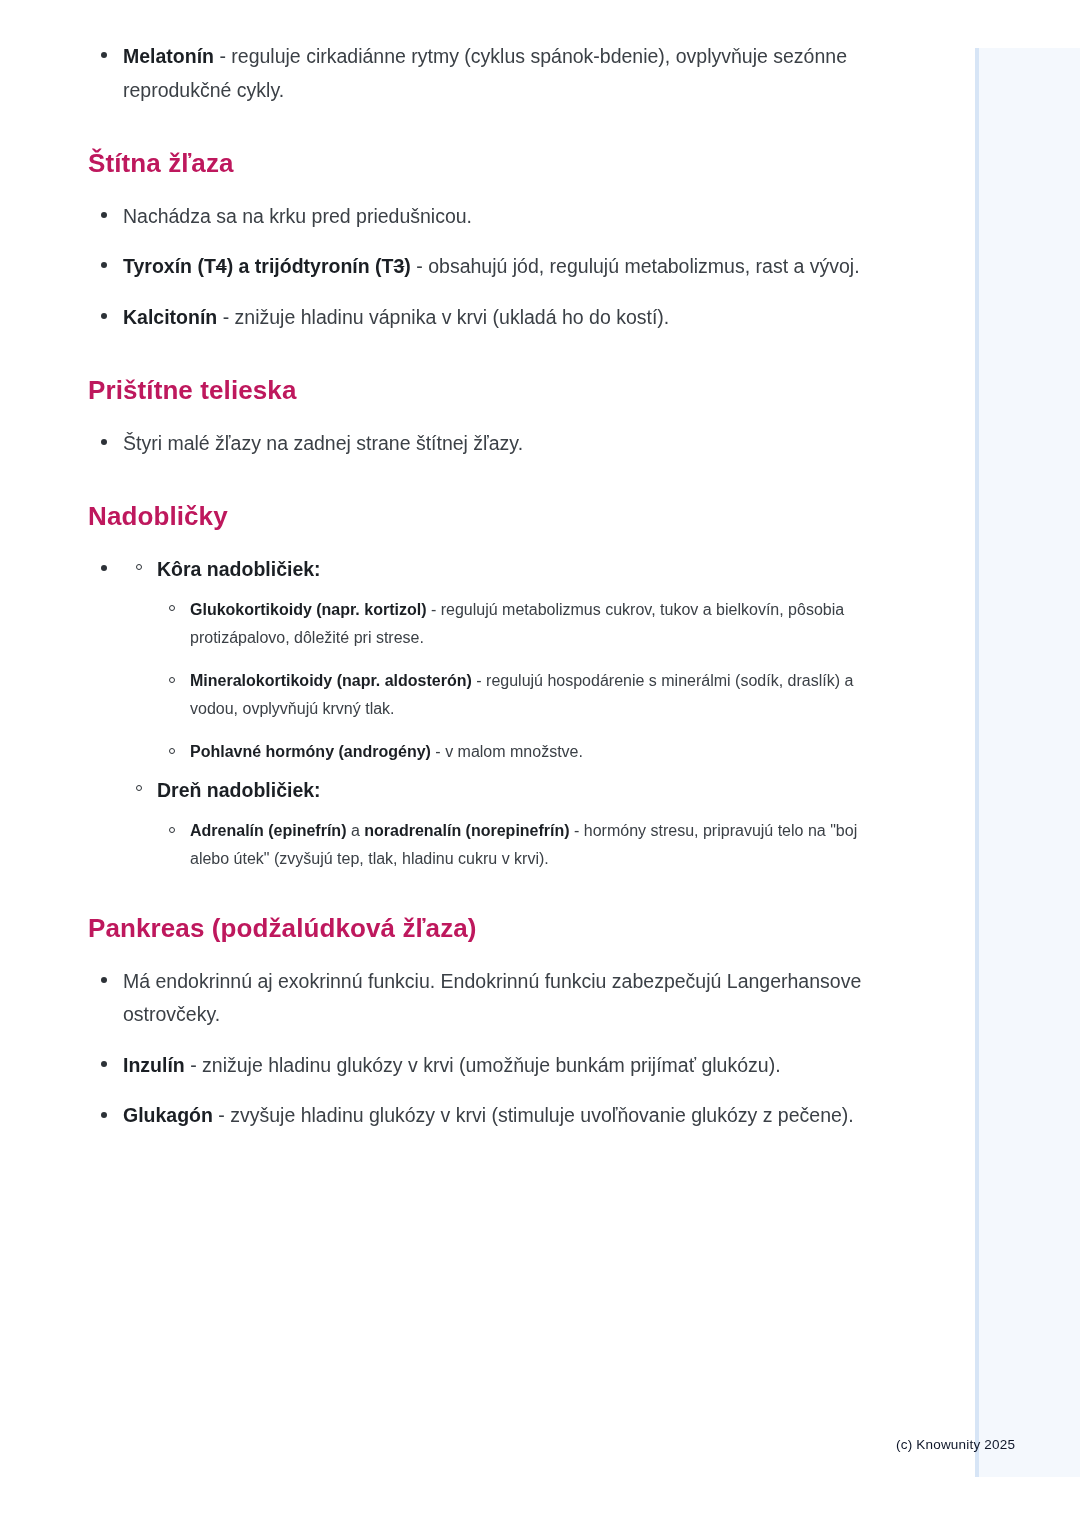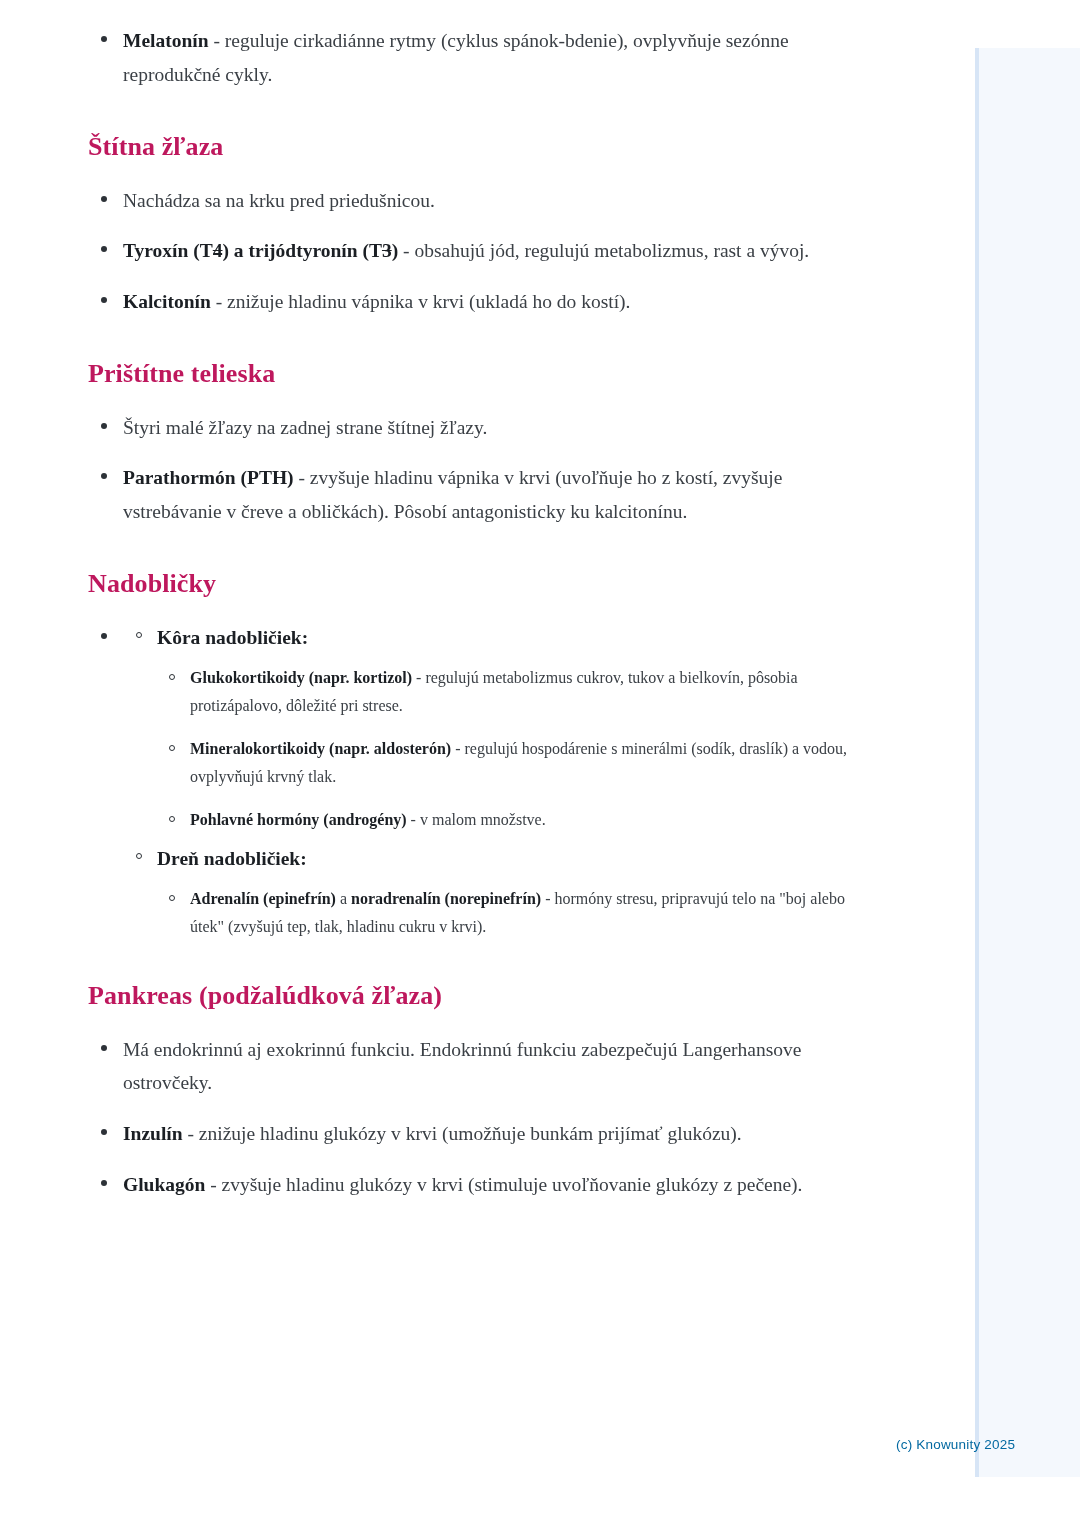--- a/index.html
+++ b/index.html
@@ -26,23 +26,22 @@
     height: 1429px;
     background: #f4f8fd;
     border-left: 4px solid #d7e5f6;
     box-sizing: border-box;
   }
 
   
   #content {
     position: absolute;
     left: 88px;
-    top: 24px;
+    top: 40px;
     width: 775px;
-    font-family: Liberation Serif, serif;
   }
 
   h2.section-heading {
     font-size: 26px;
     font-weight: 700;
     color: #be185d;
     margin: 0;
     padding: 0;
     line-height: 1.25;
     letter-spacing: 0.1px;
@@ -135,21 +134,21 @@
 
   
   li.item.group-gap { margin-top: 22px; }
   li.item.tight { margin-bottom: 10px; }
 
   #watermark {
     position: absolute;
     left: 896px;
     top: 1437px;
     font-size: 13.5px;
-    color: #0369a1;
+    color: #0f172a;
     letter-spacing: 0.2px;
     white-space: nowrap;
   }
 </style>
 </head>
 <body>
 
 <div id="page-strip"></div>
 
 <div id="content">
@@ -177,23 +176,20 @@
     </li>
   </ul>
 
   <div class="block heading-block">
     <h2 class="section-heading">Prištítne telieska</h2>
   </div>
   <ul class="lvl1">
     <li class="item">
       <span class="bullet"></span><span class="rest">Štyri malé žľazy na zadnej strane štítnej žľazy.</span>
     </li>
-    <li class="item">
-      <span class="bullet"></span><span class="strong">Parathormón (PTH)</span><span class="rest"> - zvyšuje hladinu vápnika v krvi (uvoľňuje ho z kostí, zvyšuje vstrebávanie v čreve a obličkách). Pôsobí antagonisticky ku kalcitonínu.</span>
-    </li>
   </ul>
 
   <div class="block heading-block">
     <h2 class="section-heading">Nadobličky</h2>
   </div>
   <ul class="lvl1">
     <li class="item tight">
       <span class="bullet"></span>
 
       <ul class="lvl2">

